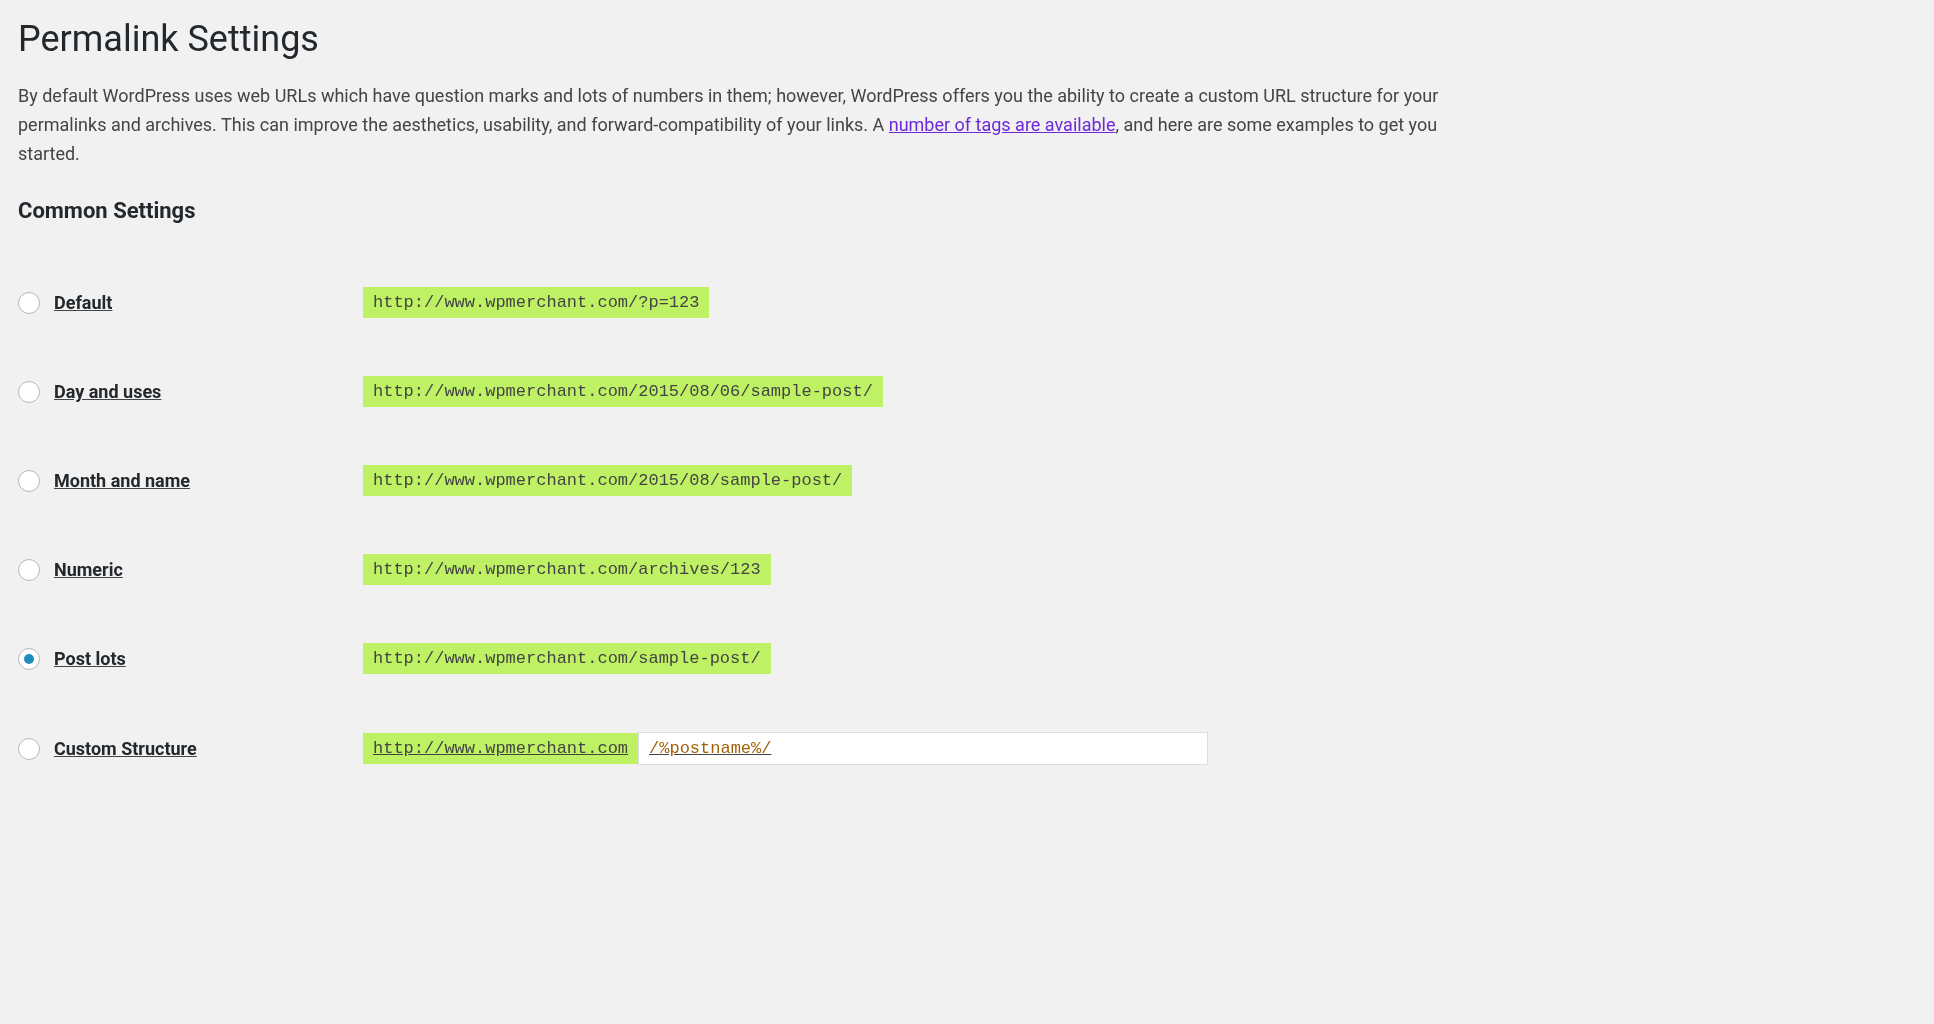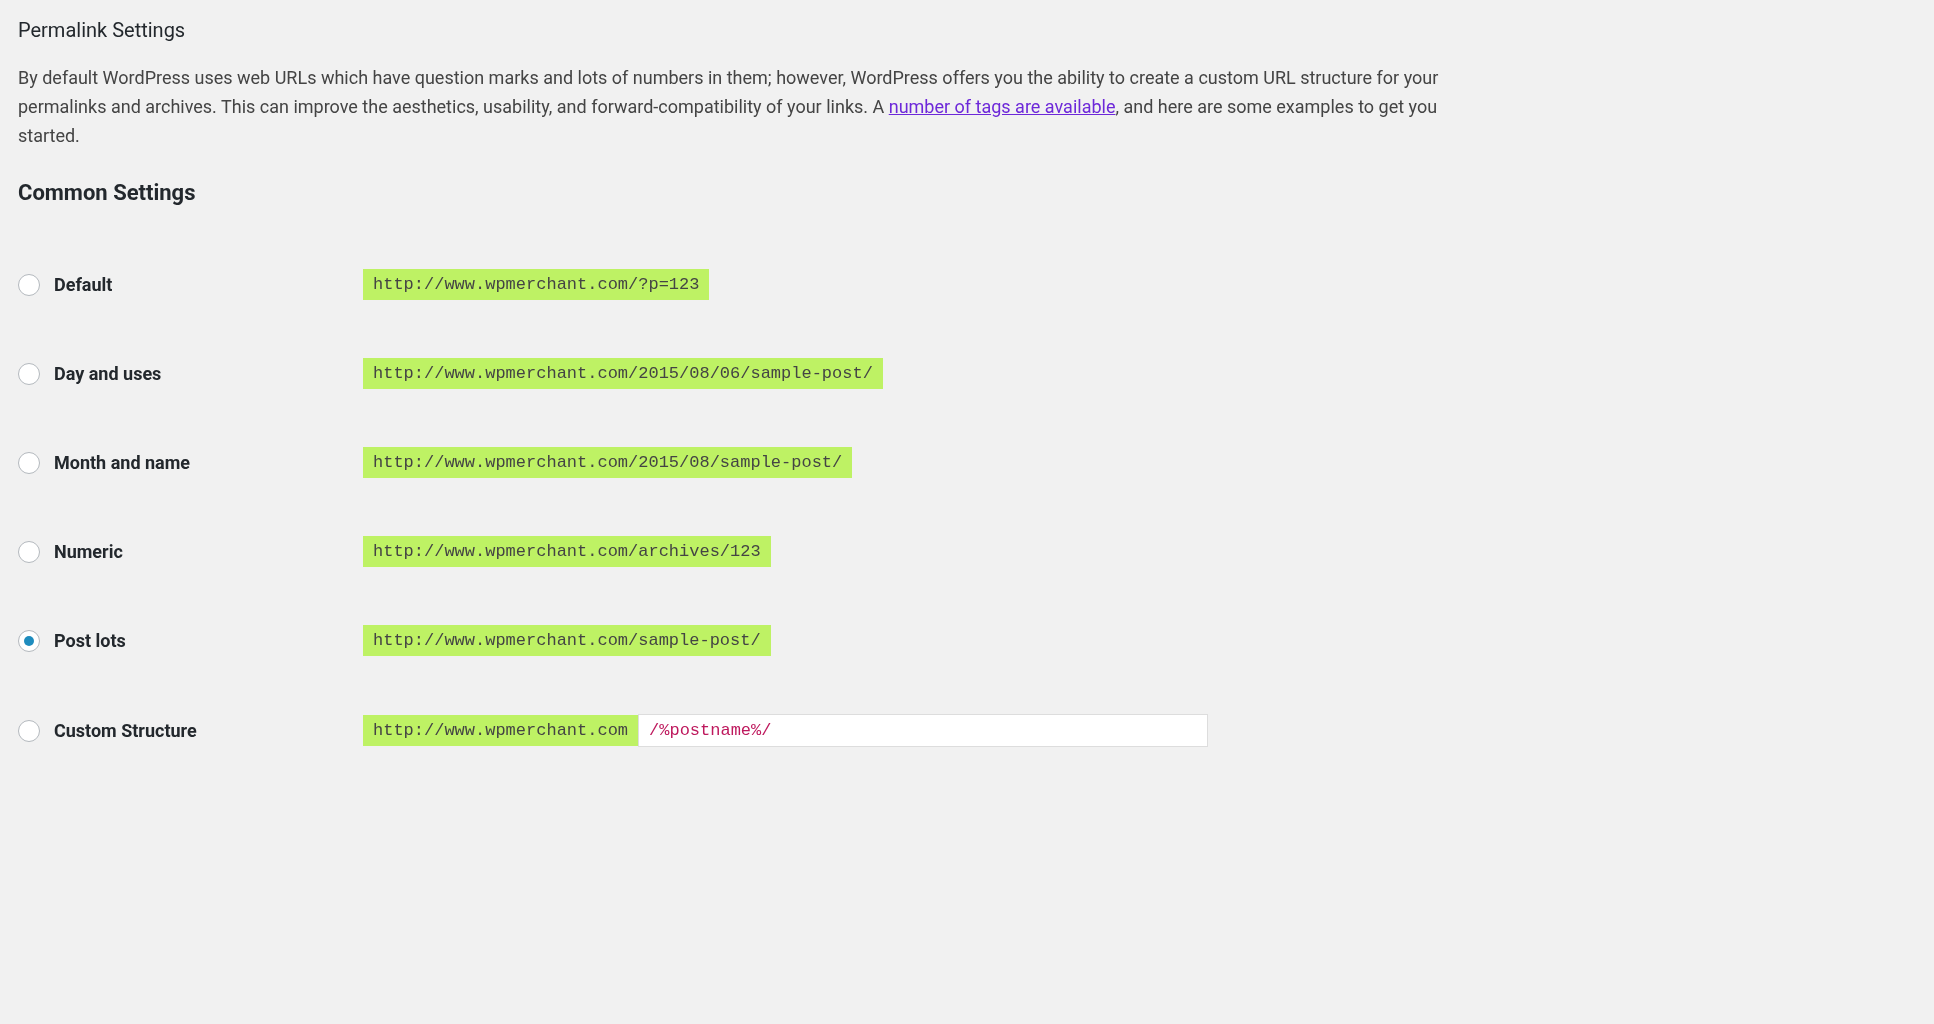--- a/index.html
+++ b/index.html
@@ -8,21 +8,21 @@
       padding: 0;
     }
     body {
       font-family: -apple-system, BlinkMacSystemFont, "Segoe UI", Roboto, "Helvetica Neue", Arial, sans-serif;
       background: #f1f1f1;
       padding: 18px;
       color: #444;
       font-size: 18px;
     }
     h1 {
-      font-size: 20px;
+      font-size: 36px;
       font-weight: 400;
       color: #23282d;
       margin-bottom: 22px;
     }
     .description {
       font-size: 18px;
       line-height: 1.6;
       color: #444;
       margin-bottom: 30px;
       max-width: 1460px;
@@ -43,20 +43,21 @@
       margin-bottom: 58px;
     }
     .setting-row:last-child {
       margin-bottom: 20px;
     }
     .setting-label-group {
       display: flex;
       align-items: flex-start;
       width: 345px;
       flex-shrink: 0;
+      text-decoration: underline;
     }
     .radio {
       width: 22px;
       height: 22px;
       border-radius: 50%;
       border: 1.5px solid #b4b9be;
       background: #fff;
       margin-right: 14px;
       cursor: pointer;
       display: inline-flex;
@@ -81,30 +82,31 @@
       font-family: Consolas, Monaco, "Andale Mono", "Courier New", monospace;
       background: #bef264;
       padding: 6px 10px;
       color: #444;
       font-size: 17px;
       display: inline-block;
     }
     .custom-group {
       display: flex;
       align-items: center;
+      text-decoration: underline;
     }
     .custom-input {
       font-family: Consolas, Monaco, "Andale Mono", "Courier New", monospace;
       font-size: 17px;
       padding: 6px 10px;
       border: 1px solid #ddd;
       background: #fff;
       width: 570px;
       margin-left: 0;
-      color: #be185d;
+      color: #a16207;
     }
   </style>
 </head>
 <body>
 
 <h1>Permalink Settings</h1>
 
 <p class="description">
   <span>By default WordPress uses web URLs which have question marks and lots of numbers in them; however, WordPress offers you the ability to create a custom URL structure for your permalinks and archives. This can improve the aesthetics, usability, and forward-compatibility of your links. A </span><a href="#">number of tags are available</a><span>, and here are some examples to get you started.</span>
 </p>

